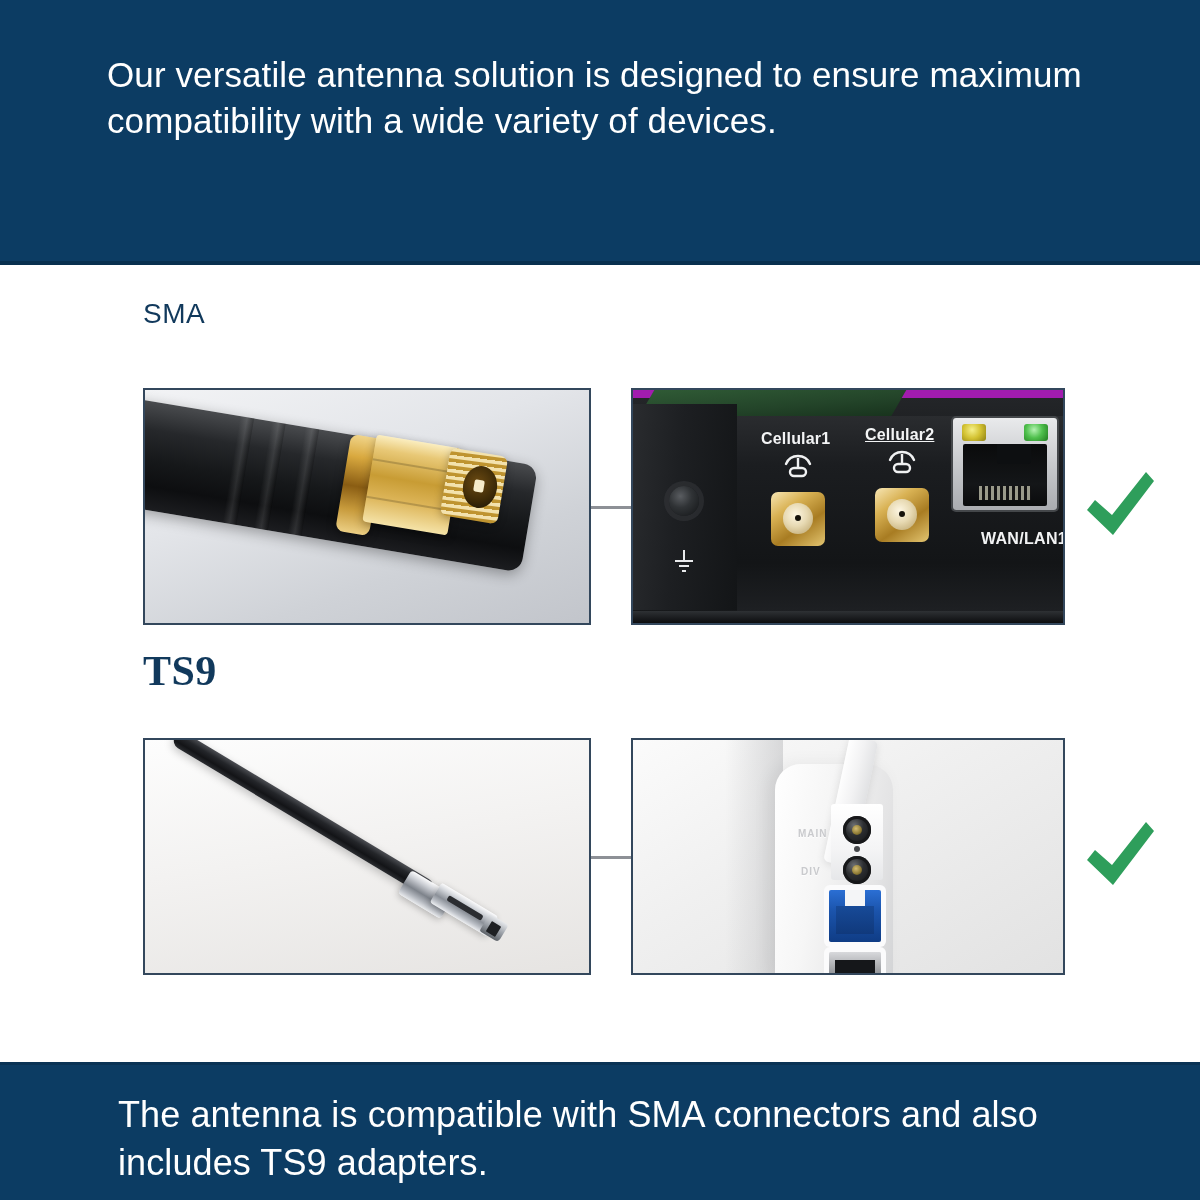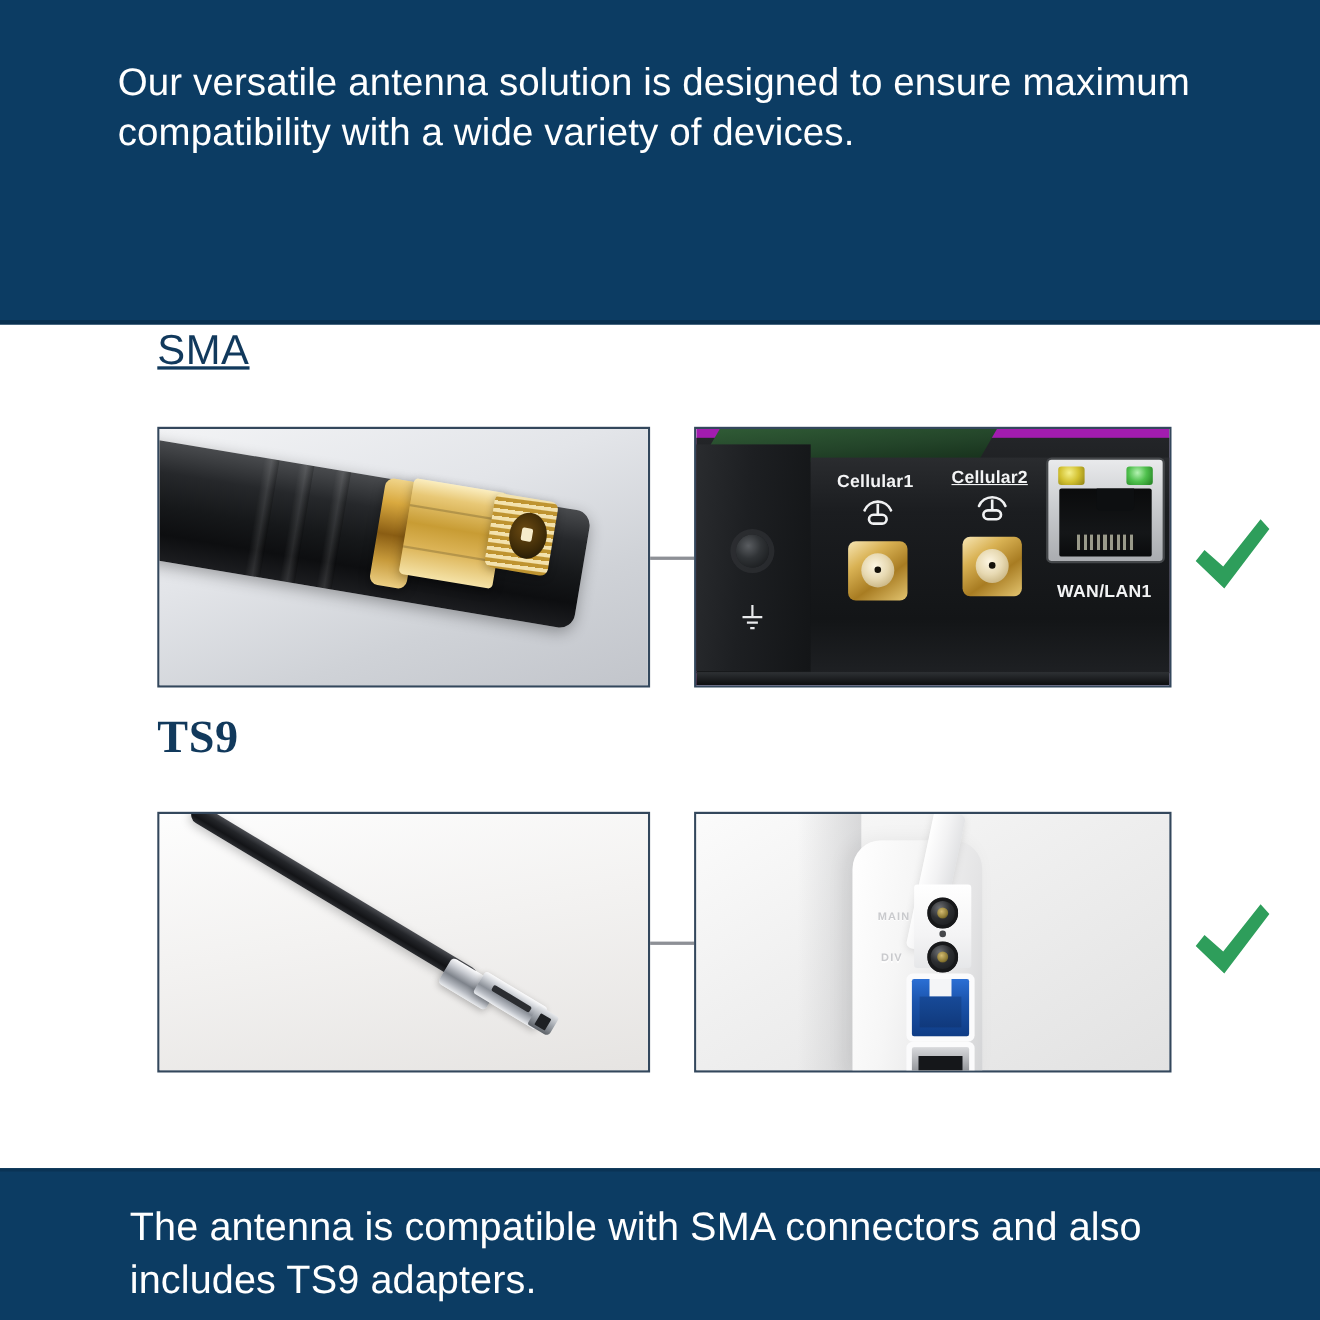--- a/index.html
+++ b/index.html
@@ -18,21 +18,21 @@
   
   .banner {
     position: absolute;
     left: 0;
     width: 1200px;
     background: #0c3c63;
     box-sizing: border-box;
   }
   .banner-top {
     top: 0;
-    height: 295px;
+    height: 265px;
     padding: 52px 80px 0 107px;
     border-bottom: 4px solid #08304f;
   }
   .banner-bottom {
     top: 1062px;
     height: 162px;
     padding: 26px 60px 0 118px;
     border-top: 3px solid #0a3355;
   }
   .banner-text {
@@ -58,24 +58,23 @@
 
   .section-label {
     position: absolute;
     left: 143px;
     top: 0;
     color: #11395c;
     line-height: 1;
   }
   .label-sans {
     font-family: "Liberation Sans", sans-serif;
-    font-size: 38px;
+    font-size: 28px;
     font-weight: 400;
     letter-spacing: 0.5px;
-    text-decoration: underline;
   }
   .label-serif {
     font-family: "Liberation Serif", serif;
     font-size: 42px;
     font-weight: 700;
     letter-spacing: 0.5px;
   }
 
   
   .panel {
@@ -357,21 +356,21 @@
   .rb-led-amber {
     left: 9px;
     background: radial-gradient(circle at 42% 34%, #f5f08a 0%, #d3c232 48%, #8d7f12 100%);
   }
   .rb-led-green {
     right: 9px;
     background: radial-gradient(circle at 42% 34%, #b4f2b2 0%, #4fc04d 46%, #1f7b1e 100%);
   }
   .rb-wanlan-label {
     position: absolute;
-    left: 328px;
+    left: 348px;
     top: 140px;
     color: #f2f3f4;
     font-size: 16px;
     font-weight: 700;
     letter-spacing: 0.3px;
     font-family: "Liberation Sans", sans-serif;
   }
   .rb-bottom-edge {
     position: absolute;
     left: -6px;

